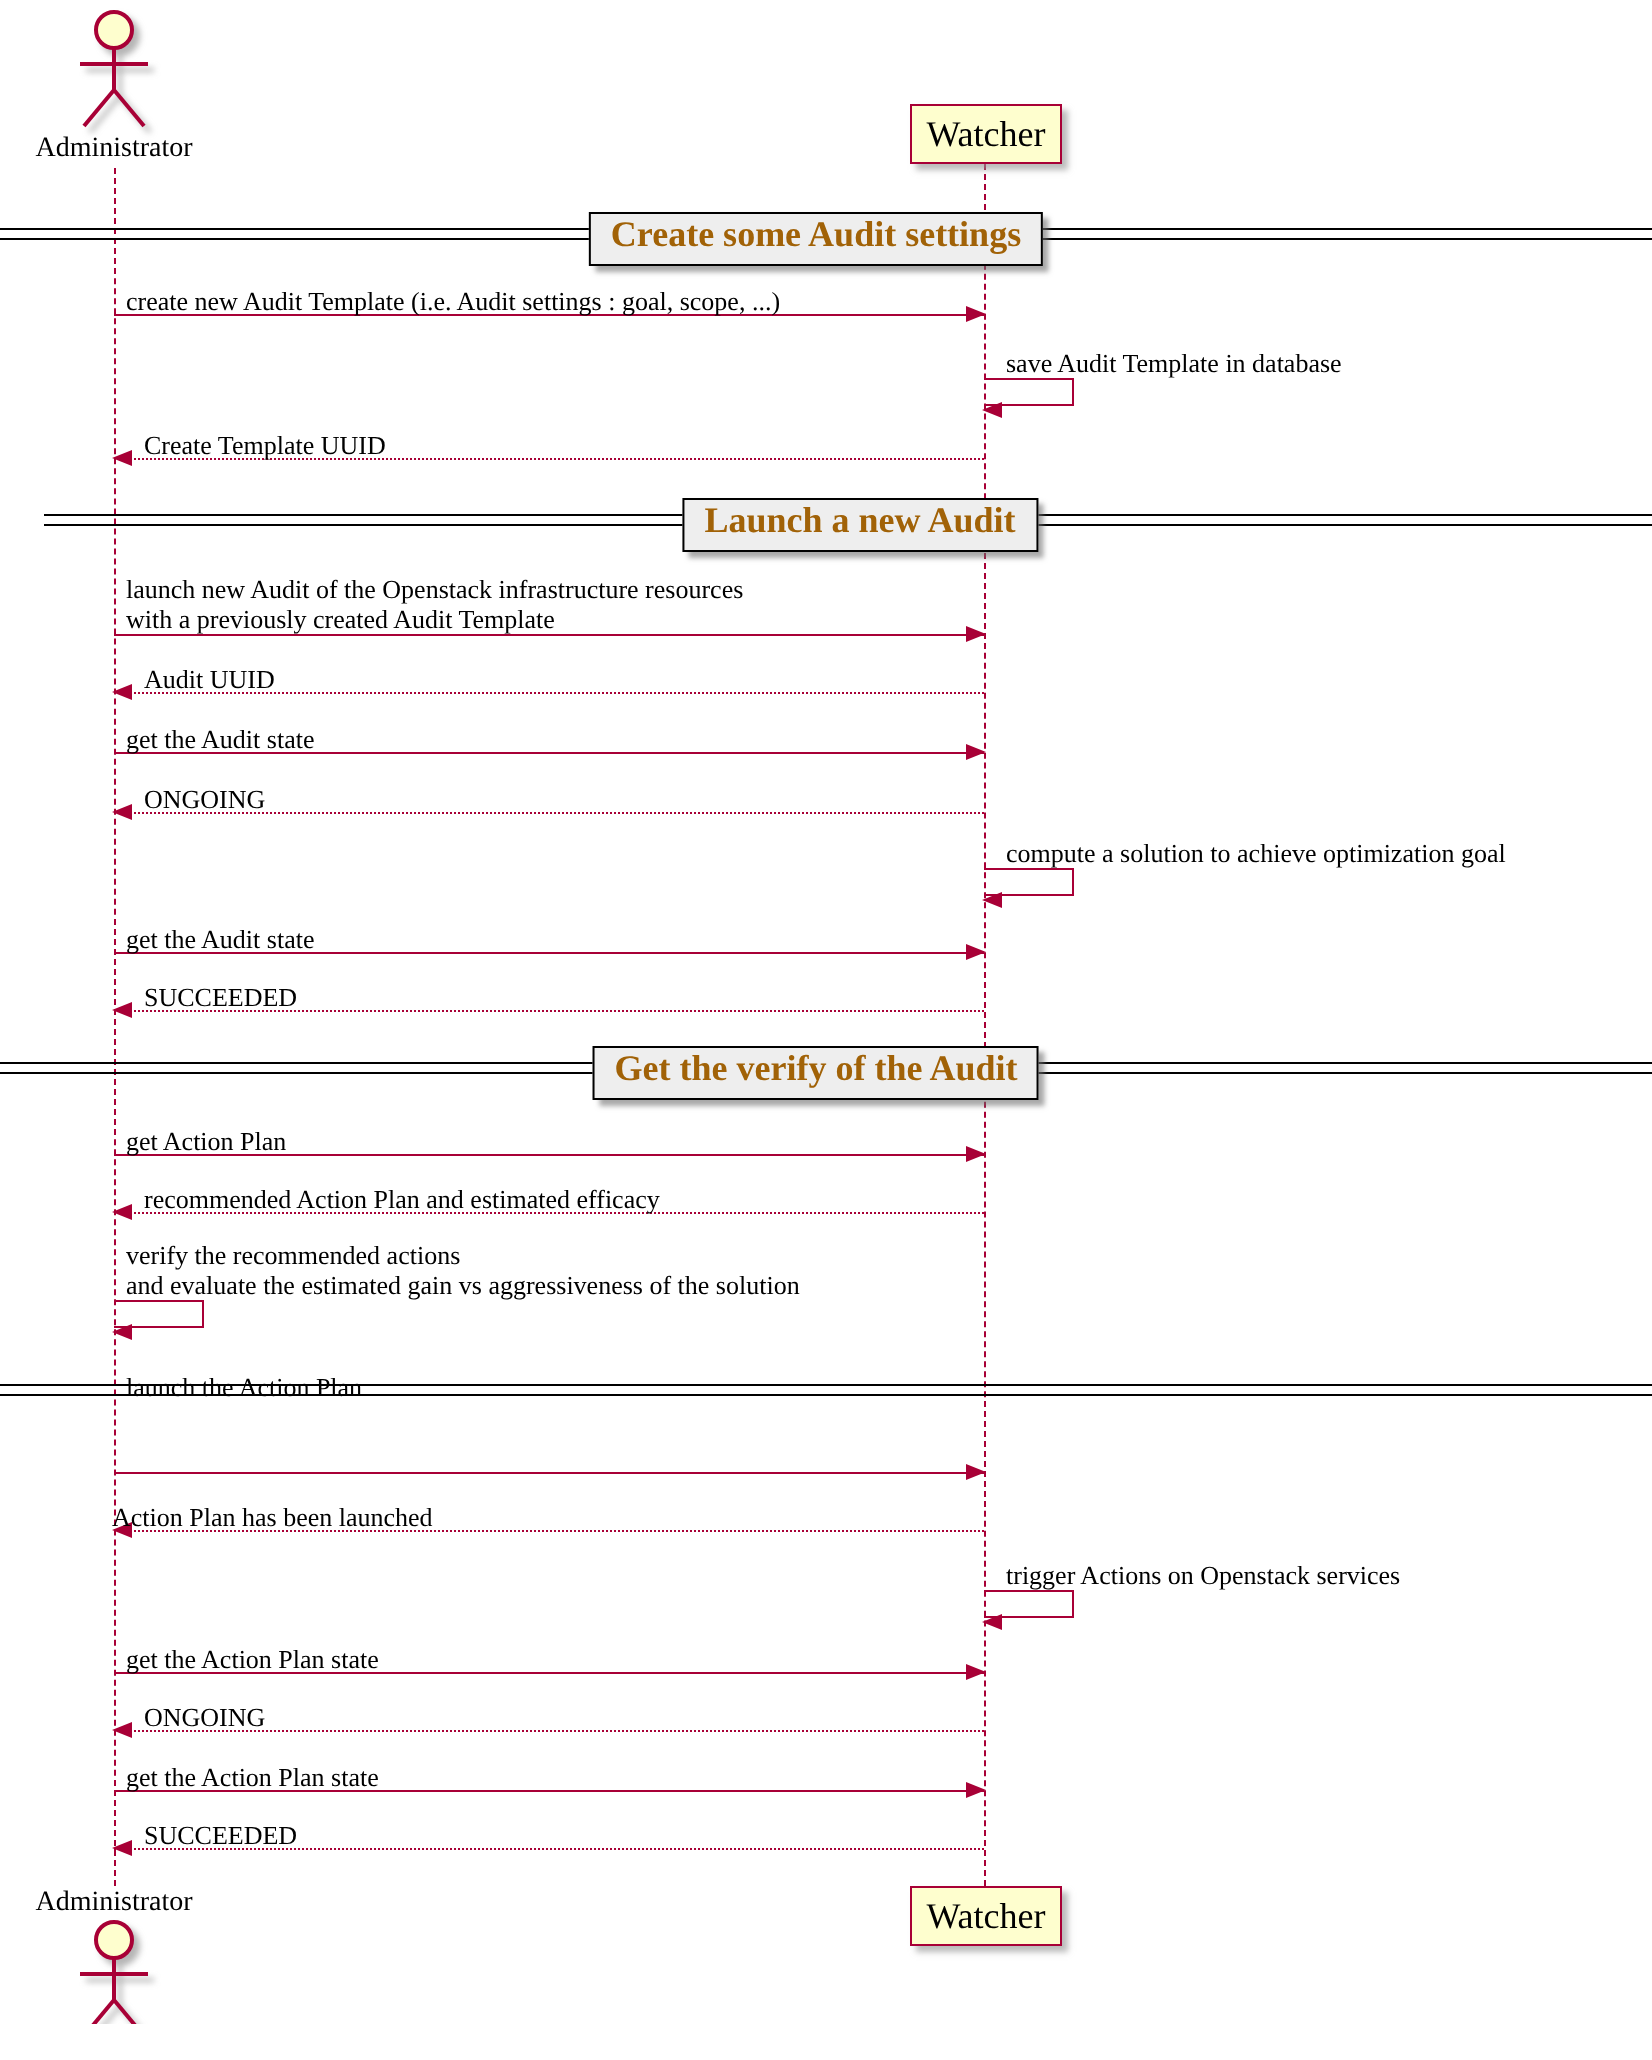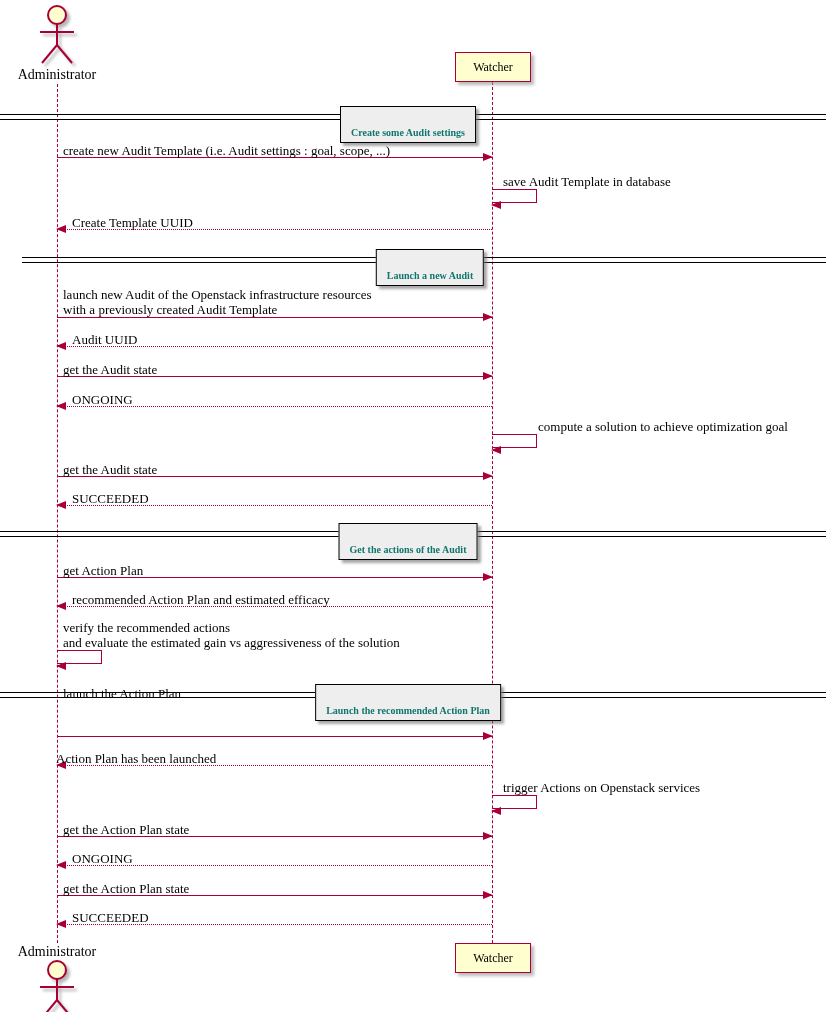--- a/index.html
+++ b/index.html
@@ -5,36 +5,36 @@
   html,body{margin:0;padding:0;background:#ffffff;}
   .diagram{position:relative;width:826px;height:1012px;background:#ffffff;
            font-family:Liberation Serif, serif;overflow:hidden;}
 
   
   .lifeline{position:absolute;width:0;border-left:1px dashed #A80036;z-index:1;}
 
   
   .participant{position:absolute;left:455px;width:76px;height:30px;background:#FEFECE;
                border:1.8px solid #A80036;box-sizing:border-box;display:flex;align-items:center;
-               justify-content:center;font-size:12px;color:#000;z-index:5;
+               justify-content:center;font-size:18px;color:#000;z-index:5;
                box-shadow:3px 3px 3px rgba(150,150,150,0.65);}
 
   
   .actor-figure{position:absolute;z-index:5;filter:drop-shadow(3px 3px 1.5px rgba(150,150,150,0.7));}
   .actor-label{position:absolute;font-size:14px;color:#000;transform:translateX(-50%);
                white-space:nowrap;z-index:5;}
 
   
   .divider{position:absolute;left:0;width:826px;height:24px;z-index:4;}
   .divider .dline{position:absolute;left:0;right:0;height:0;border-top:1.7px solid #000;}
   .divider .dline.l1{top:8px;}
   .divider .dline.l2{top:13px;}
   .divider .dbox{position:absolute;left:408px;transform:translateX(-50%);top:0;background:#EEEEEE;
-                 border:1.8px solid #000;padding:20px 10px 4px;font-size:10px;font-weight:bold;
-                 color:#0f766e;white-space:nowrap;box-shadow:3px 3px 2.5px rgba(110,110,110,0.6);}
+                 border:1.8px solid #000;padding:0 10px 4px;font-size:18px;font-weight:bold;
+                 color:#a16207;white-space:nowrap;box-shadow:3px 3px 2.5px rgba(110,110,110,0.6);}
 
   
   .mtext{position:absolute;font-size:13px;line-height:15px;color:#000;white-space:pre;z-index:4;}
 
   
   .aline{position:absolute;left:57px;width:435px;height:0;border-top:1.7px solid #A80036;z-index:3;}
   .aline.dotted{border-top:1.7px dotted #A80036;}
   .aline::after{content:"";position:absolute;top:-5.5px;width:0;height:0;
                 border-top:4.5px solid transparent;border-bottom:4.5px solid transparent;}
   .aline.to-right::after{right:-1px;border-left:10px solid #A80036;}
@@ -97,49 +97,48 @@
 
   <div class="mtext" style="left:72px;top:332px;">Audit UUID</div>
   <div class="aline dotted to-left" style="top:346px;"></div>
 
   <div class="mtext" style="left:63px;top:362px;">get the Audit state</div>
   <div class="aline to-right" style="top:376px;"></div>
 
   <div class="mtext" style="left:72px;top:392px;">ONGOING</div>
   <div class="aline dotted to-left" style="top:406px;"></div>
 
-  <div class="mtext" style="left:503px;top:419px;margin-left:35px;">compute a solution to achieve optimization goal</div>
+  <div class="mtext" style="left:503px;top:419px;">compute a solution to achieve optimization goal</div>
   <div class="selfloop" style="left:492px;top:434px;"></div>
 
   <div class="mtext" style="left:63px;top:462px;">get the Audit state</div>
   <div class="aline to-right" style="top:476px;"></div>
 
   <div class="mtext" style="left:72px;top:491px;">SUCCEEDED</div>
   <div class="aline dotted to-left" style="top:505px;"></div>
 
   <div class="divider" style="top:523px;">
     <div class="dline l1"></div>
     <div class="dline l2"></div>
-    <div class="dbox">Get the actions of the Audit</div>
+    <div class="dbox">Get the verify of the Audit</div>
   </div>
 
   <div class="mtext" style="left:63px;top:563px;">get Action Plan</div>
   <div class="aline to-right" style="top:577px;"></div>
 
   <div class="mtext" style="left:72px;top:592px;text-align:right;">recommended Action Plan and estimated efficacy</div>
   <div class="aline dotted to-left" style="top:606px;"></div>
 
   <div class="mtext" style="left:63px;top:620px;">verify the recommended actions
 and evaluate the estimated gain vs aggressiveness of the solution</div>
   <div class="selfloop" style="left:57px;top:650px;"></div>
 
   <div class="divider" style="top:684px;">
     <div class="dline l1"></div>
     <div class="dline l2"></div>
-    <div class="dbox">Launch the recommended Action Plan</div>
   </div>
 
   <div class="mtext" style="left:63px;top:686px;">launch the Action Plan</div>
   <div class="aline to-right" style="top:736px;"></div>
 
   <div class="mtext" style="left:56px;top:751px;">Action Plan has been launched</div>
   <div class="aline dotted to-left" style="top:765px;"></div>
 
   <div class="mtext" style="left:503px;top:780px;">trigger Actions on Openstack services</div>
   <div class="selfloop" style="left:492px;top:795px;"></div>

